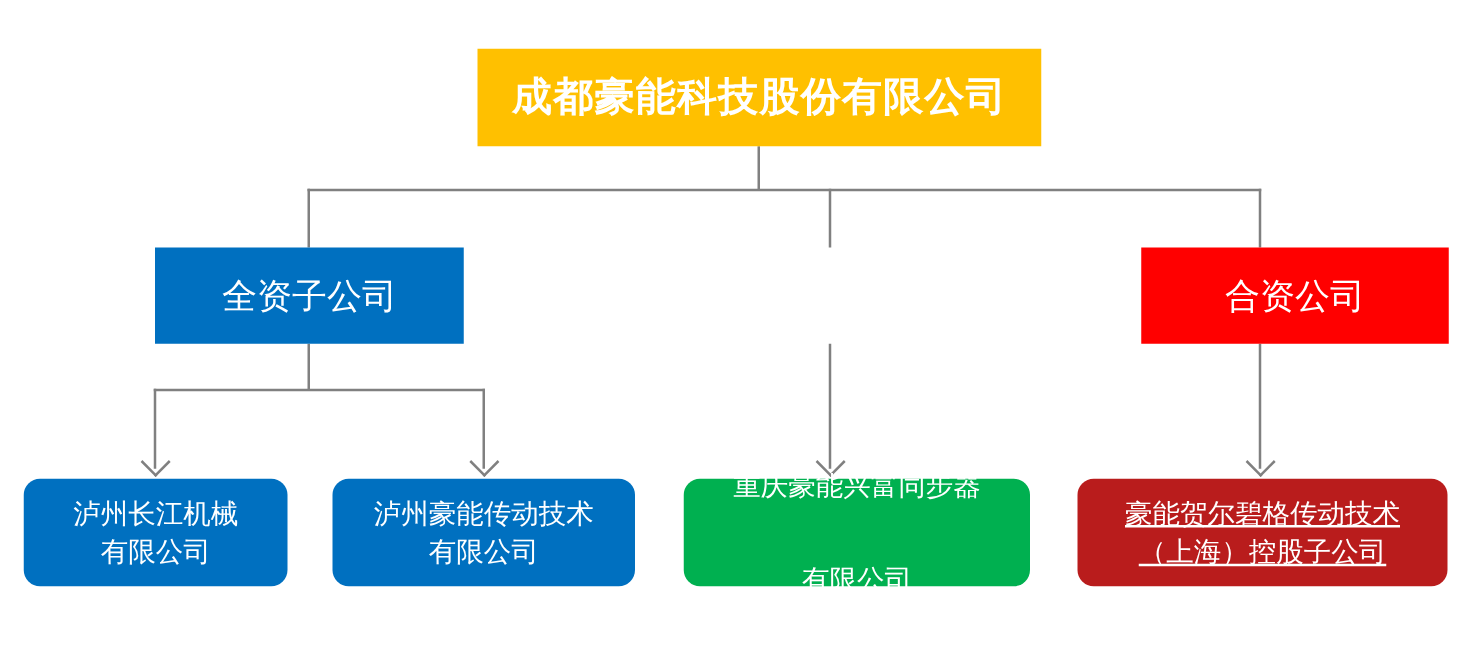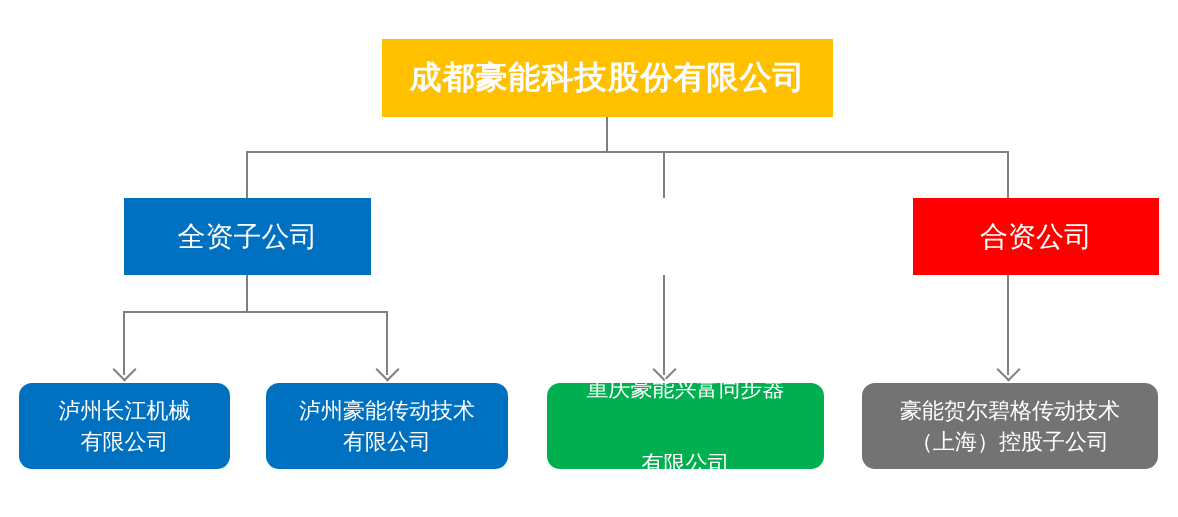--- a/index.html
+++ b/index.html
@@ -46,21 +46,21 @@
   
   .l3 {
     top: 383px; height: 86px;
     font-size: 22px;
     line-height: 31px;
     border-radius: 13px;
   }
   .l3-1 { left: 19px;  width: 211px; background: #0070C0; }
   .l3-2 { left: 266px; width: 242px; background: #0070C0; text-align: right; }
   .l3-3 { left: 547px; width: 277px; background: #00B050; gap: 44px; }
-  .l3-4 { left: 862px; width: 296px; background: #737373; }
+  .l3-4 { left: 862px; width: 296px; background: #b91c1c; text-decoration: underline; }
 
   
   .line {
     position: absolute;
     background: #808080;
     z-index: 1;
   }
   
   .c-root-stem   { left: 606px; top: 117px; width: 2px; height: 35px; }
   

